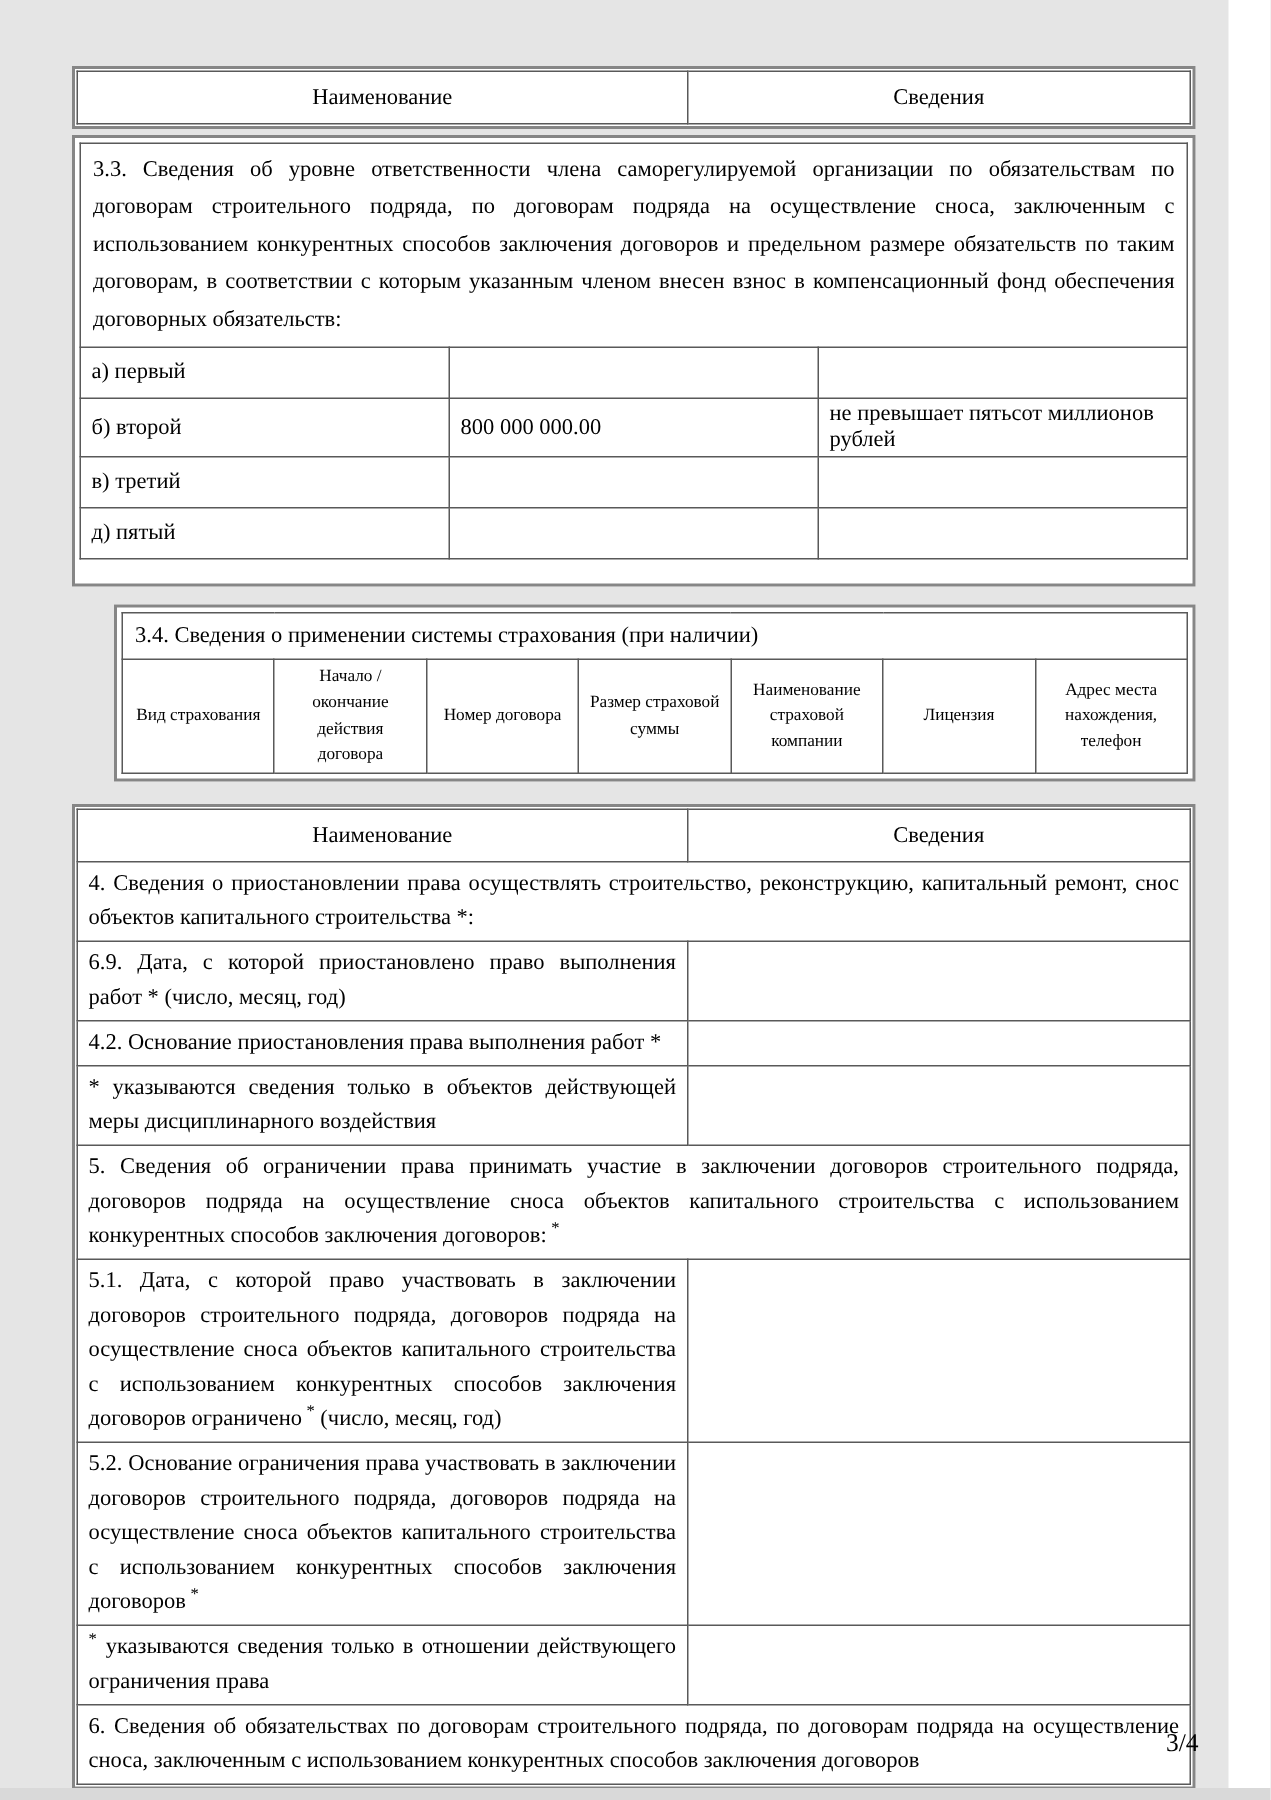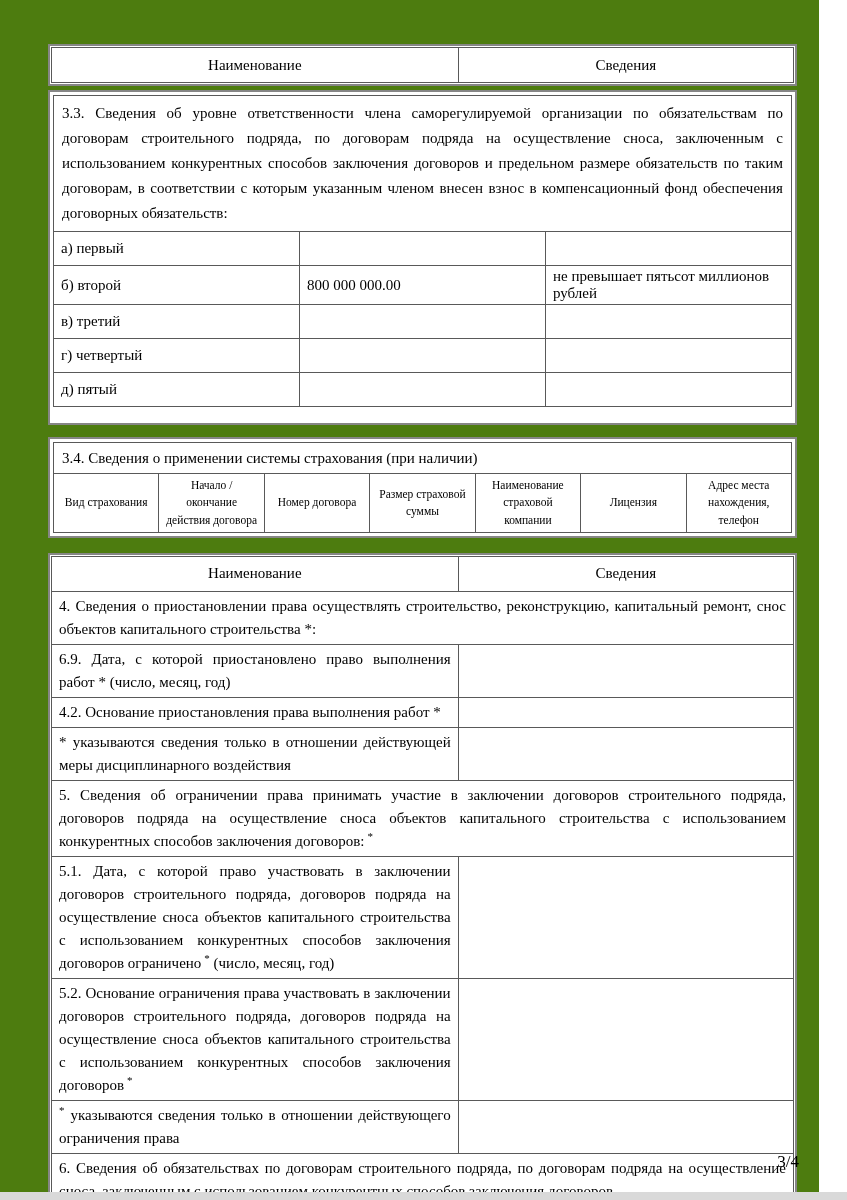--- a/index.html
+++ b/index.html
@@ -1,27 +1,27 @@
 <!DOCTYPE html>
 <html><head>
 <meta charset="utf-8">
 <style>
   html,body{margin:0;padding:0;}
   body{
     width:847px;height:1200px;background:#ffffff;
     font-family:"Liberation Serif","DejaVu Serif",serif;
     color:#000;position:relative;overflow:hidden;
   }
-  .page{position:relative;width:819px;height:1200px;background:#4d7c0f;}
+  .page{position:relative;width:819px;height:1200px;background:#e5e5e5;}
   .content{position:absolute;left:48px;top:0;width:749px;}
 
   .box{border:2px solid #868686;background:#fff;box-sizing:border-box;}
   .sec-a{margin-top:44px;padding:1px;}
   .sec-b{margin-top:4px;padding:3px 3px 16px 3px;}
-  .sec-c{margin-top:12px;padding:3px;}
+  .sec-c{margin-top:12px;padding:3px;margin-left:28px;}
   .sec-d{margin-top:15px;padding:1px;}
 
   table{border-collapse:collapse;width:100%;table-layout:fixed;}
   td{border:1px solid #595959;padding:2px 7px;font-size:15px;vertical-align:middle;
      word-wrap:break-word;}
 
   
   .hdr-cell{text-align:center;height:30px;font-size:15px;}
   .col-name{width:55%;}
   .col-info{width:45%;}
@@ -81,25 +81,20 @@
           <td class="lvl-label">б) второй</td>
           <td class="lvl-value">800 000 000.00</td>
           <td class="lvl-note">не превышает пятьсот миллионов рублей</td>
         </tr>
         <tr>
           <td class="lvl-label">в) третий</td>
           <td class="lvl-value"></td>
           <td class="lvl-note"></td>
         </tr>
         <tr>
-          <td class="lvl-label">г) четвертый</td>
-          <td class="lvl-value"></td>
-          <td class="lvl-note"></td>
-        </tr>
-        <tr>
           <td class="lvl-label">д) пятый</td>
           <td class="lvl-value"></td>
           <td class="lvl-note"></td>
         </tr>
       </tbody>
         </table>
     </div>
 
     <div class="box sec-c">
       <table>
@@ -133,21 +128,21 @@
         </tr>
         <tr>
           <td class="d-cell d-left">6.9. Дата, с которой приостановлено право выполнения работ * (число, месяц, год)</td>
           <td class="d-right"></td>
         </tr>
         <tr>
           <td class="d-cell d-left">4.2. Основание приостановления права выполнения работ *</td>
           <td class="d-right"></td>
         </tr>
         <tr>
-          <td class="d-cell d-left">* указываются сведения только в отношении действующей меры дисциплинарного воздействия</td>
+          <td class="d-cell d-left">* указываются сведения только в объектов действующей меры дисциплинарного воздействия</td>
           <td class="d-right"></td>
         </tr>
 
         <tr>
           <td class="d-cell bold-row" colspan="2">
             <span>5. Сведения об ограничении права принимать участие в заключении договоров строительного подряда, договоров подряда на осуществление сноса объектов капитального строительства с использованием конкурентных способов заключения договоров:</span><sup class="sup-after">*</sup>
           </td>
         </tr>
         <tr>
           <td class="d-cell d-left">

